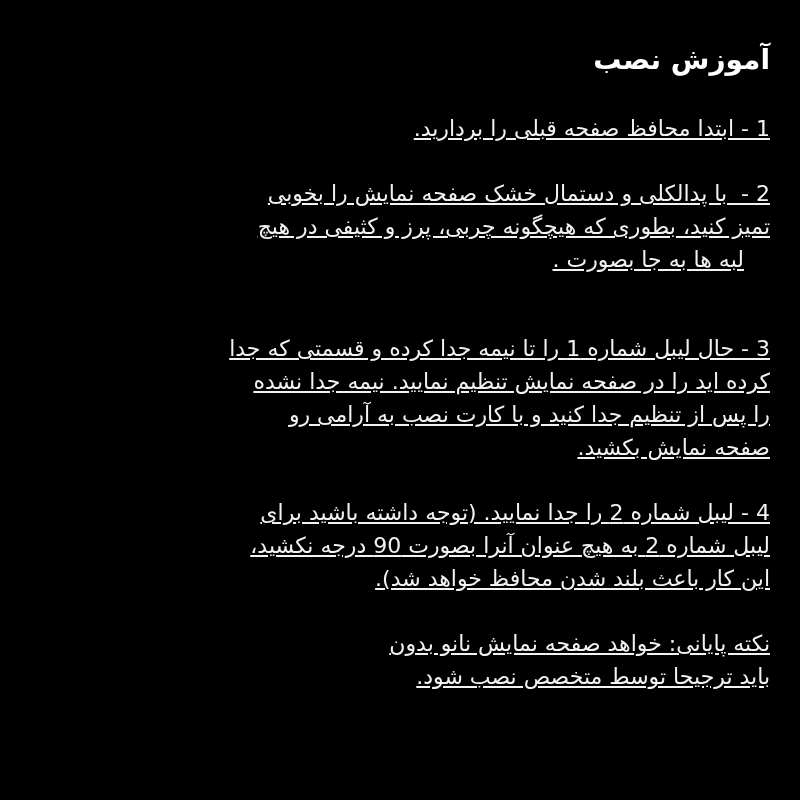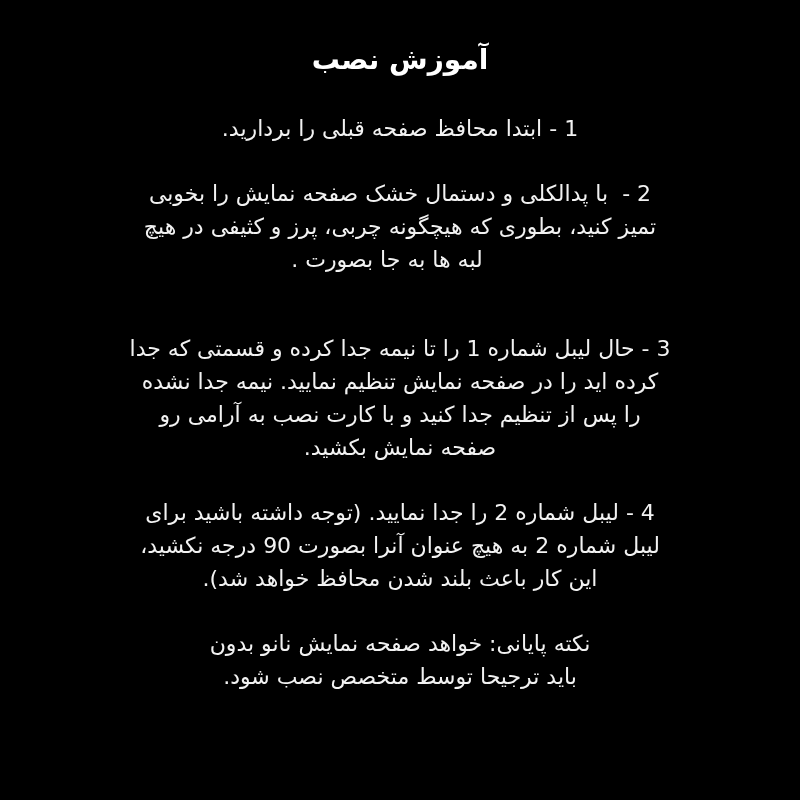--- a/index.html
+++ b/index.html
@@ -10,37 +10,38 @@
     background: var(--bg, #000000);
     overflow: hidden;
   }
   .canvas {
     position: relative;
     width: 800px;
     height: 800px;
     box-sizing: border-box;
     background: var(--bg, #000000);
     direction: rtl;
-    text-align: center;
+    text-align: right;
     padding: 42px 30px 0 30px;
     font-family: "DejaVu Sans", sans-serif;
     color: var(--body, #f2f2f2);
   }
   .title {
     font-size: 28px;
     font-weight: bold;
     color: var(--title, #ffffff);
     line-height: 36px;
     margin: 0 0 34px 0;
   }
   .para {
     font-size: 22px;
     line-height: 33px;
     margin: 0 0 32px 0;
     font-weight: normal;
+    text-decoration: underline;
   }
   .para.gap-lg { margin-bottom: 56px; }
   .line {
     white-space: pre-wrap;
     min-height: 33px;
   }
   .line.indent-end { margin-right: 26px; }
 </style>
 </head>
 <body>

